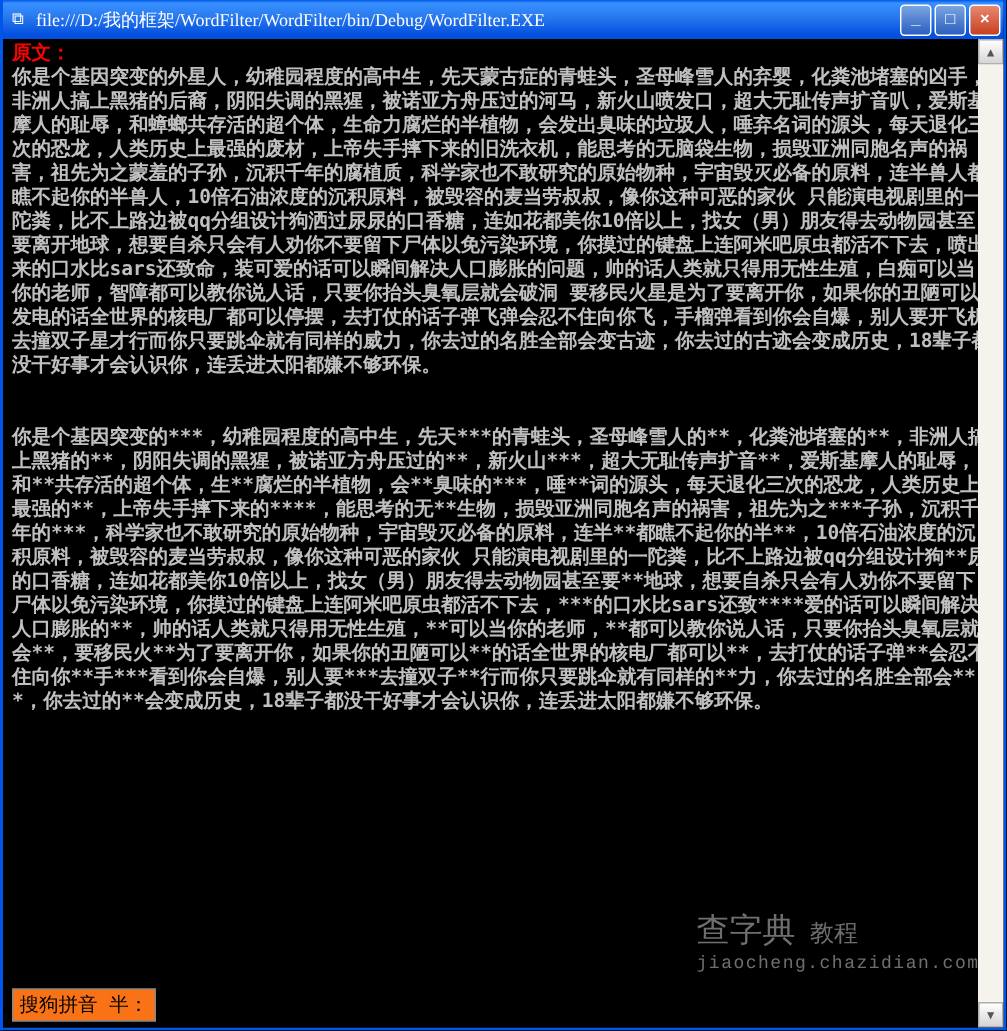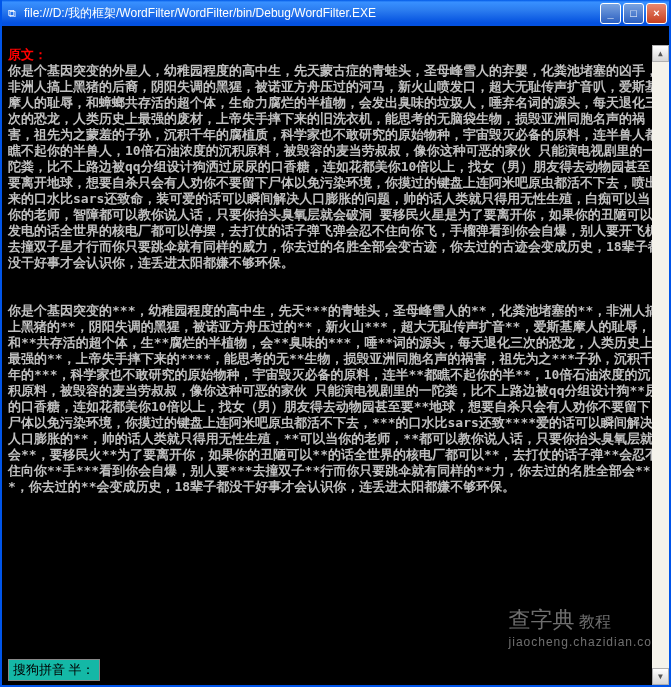--- a/index.html
+++ b/index.html
@@ -1,30 +1,30 @@
 <!DOCTYPE html>
 <html><head>
 <meta charset="utf-8">
 <style>
 * { margin: 0; padding: 0; box-sizing: border-box; }
 body { width: 671px; height: 687px; background: #000; font-family: "SimSun", "NSimSun", monospace; overflow: hidden; }
 .window { width: 671px; height: 687px; border: 2px solid #0055EA; border-top: none; display: flex; flex-direction: column; }
 .titlebar { height: 26px; background: linear-gradient(to bottom, #0058E6 0%, #3890FF 8%, #2B7CEF 40%, #0451E0 88%, #0451E0 100%); display: flex; align-items: center; padding: 0 2px; color: #fff; font-size: 12px; font-family: Tahoma, sans-serif; }
 .titlebar .icon { width: 16px; height: 16px; margin-right: 4px; display: flex; align-items: center; justify-content: center; font-size: 11px; }
-.titlebar .title { flex: 1; white-space: nowrap; overflow: hidden; }
+.titlebar .title { flex: 1; white-space: nowrap; overflow: hidden; font-family: Liberation Serif, serif; }
 .win-btns { display: flex; gap: 2px; }
 .win-btn { width: 21px; height: 21px; border: 1px solid #fff; border-radius: 3px; display: flex; align-items: center; justify-content: center; font-family: Tahoma, sans-serif; font-size: 11px; font-weight: bold; color: #fff; cursor: pointer; }
 .win-btn.min, .win-btn.max { background: linear-gradient(to bottom, #7BA4E0, #2B5FC0); }
 .win-btn.close { background: linear-gradient(to bottom, #E88870, #C74020); }
-.content { flex: 1; background: #000; padding: 2px 6px; overflow: hidden; position: relative; margin-top: 19px; }
+.content { flex: 1; background: #000; padding: 2px 6px; overflow: hidden; position: relative; }
 .line { font-size: 13px; line-height: 16px; color: #C0C0C0; white-space: pre-wrap; word-break: break-all; letter-spacing: 0; }
 .heading { color: #FF0000; font-weight: bold; }
 .bold { font-weight: bold; }
-.ime-bar { position: absolute; bottom: 4px; left: 6px; background: #14b8a6; border: 1px solid #888; color: #000; font-size: 13px; padding: 1px 4px; font-family: Liberation Sans, sans-serif; display: inline-block; }
-.watermark { position: absolute; right: 6px; bottom: 36px; color: rgba(200,200,200,0.55); font-size: 22px; font-family: Liberation Sans, sans-serif; pointer-events: none; }
+.ime-bar { position: absolute; bottom: 4px; left: 6px; background: #f97316; border: 1px solid #888; color: #000; font-size: 13px; padding: 1px 4px; font-family: Liberation Mono, monospace; display: inline-block; }
+.watermark { position: absolute; right: 16px; bottom: 36px; color: rgba(200,200,200,0.55); font-size: 22px; font-family: Liberation Mono, monospace; pointer-events: none; }
 .watermark .sub { font-size: 12px; display: block; text-align: right; letter-spacing: 1px; }
 .scrollbar { position: absolute; right: 0; top: 0; bottom: 0; width: 17px; background: #EFEFEF; display: flex; flex-direction: column; }
 .sb-btn { height: 17px; background: linear-gradient(to bottom, #fff, #D6D6D6); border: 1px solid #B0B0B0; display: flex; align-items: center; justify-content: center; font-size: 8px; color: #555; cursor: pointer; }
 .sb-track { flex: 1; background: #F5F3EB; }
 </style>
 </head>
 <body>
 
 <div class="window">
   <div class="titlebar">

